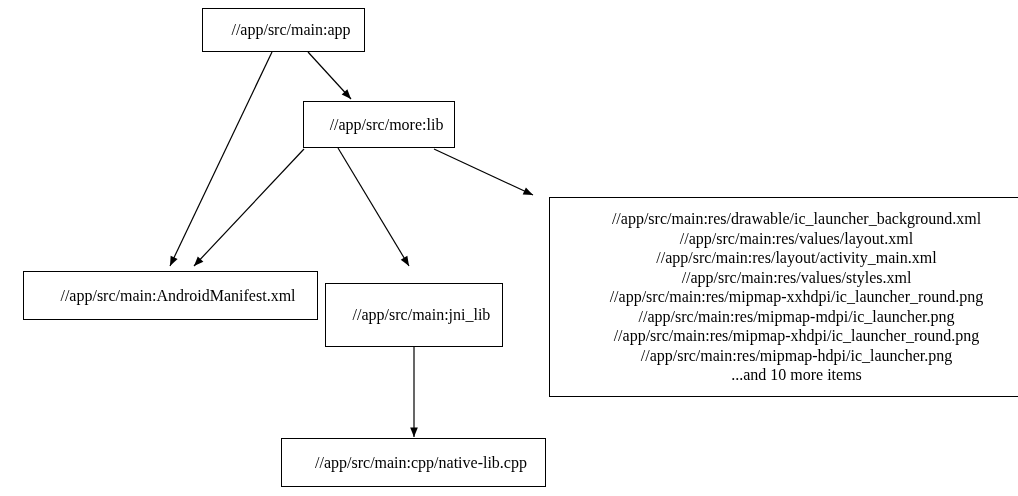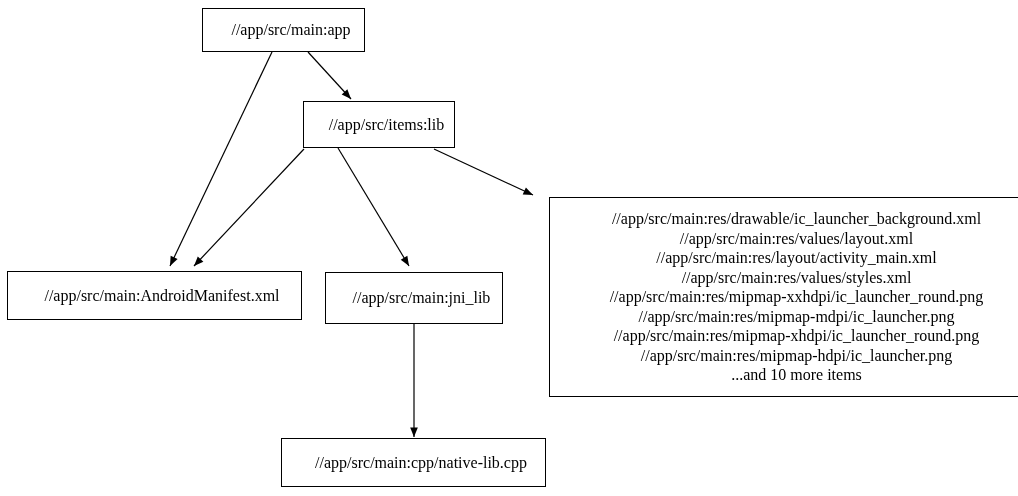--- a/index.html
+++ b/index.html
@@ -37,22 +37,22 @@
     align-items: center;
     justify-content: center;
     text-align: center;
     font-size: 16px;
     line-height: 19.5px;
     white-space: nowrap;
     padding-left: 15px;
   }
   .node-app        { left: 202px; top: 8px;   width: 163px; height: 44px; }
   .node-lib        { left: 303px; top: 101px; width: 152px; height: 47px; }
-  .node-manifest   { left: 7px;   top: 271px; width: 295px; height: 49px; }
-  .node-jni-lib    { left: 325px; top: 272px; width: 178px; height: 52px; }
+  .node-manifest   { left: 23px;   top: 271px; width: 295px; height: 49px; }
+  .node-jni-lib    { left: 325px; top: 283px; width: 178px; height: 64px; }
   .node-resources  { left: 533px; top: 197px; width: 480px; height: 200px; margin-left: 16px; }
   .node-native-lib { left: 281px; top: 438px; width: 265px; height: 49px; }
 </style>
 </head>
 <body>
 
 <div class="canvas">
 
   <svg class="edges-layer" width="1018" height="496" viewBox="0 0 1018 496" xmlns="http://www.w3.org/2000/svg">
     <defs>
@@ -66,21 +66,21 @@
     <line x1="338" y1="148" x2="409" y2="266" marker-end="url(#arrowhead)"></line>
     <line x1="434" y1="149" x2="533" y2="195" marker-end="url(#arrowhead)"></line>
     <line x1="414" y1="319" x2="414" y2="437" marker-end="url(#arrowhead)"></line>
   </svg>
 
   <div class="node node-app">
     <span>//app/src/main:app</span>
   </div>
 
   <div class="node node-lib">
-    <span>//app/src/items:lib</span>
+    <span>//app/src/more:lib</span>
   </div>
 
   <div class="node node-manifest">
     <span>//app/src/main:AndroidManifest.xml</span>
   </div>
 
   <div class="node node-jni-lib">
     <span>//app/src/main:jni_lib</span>
   </div>
 

